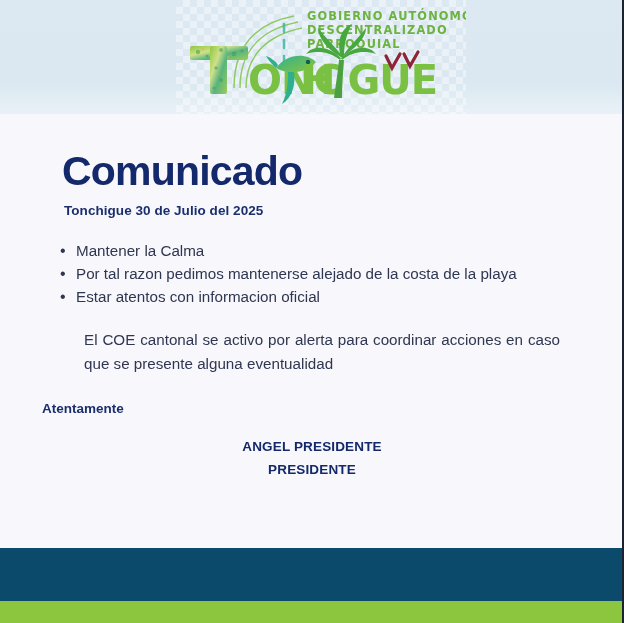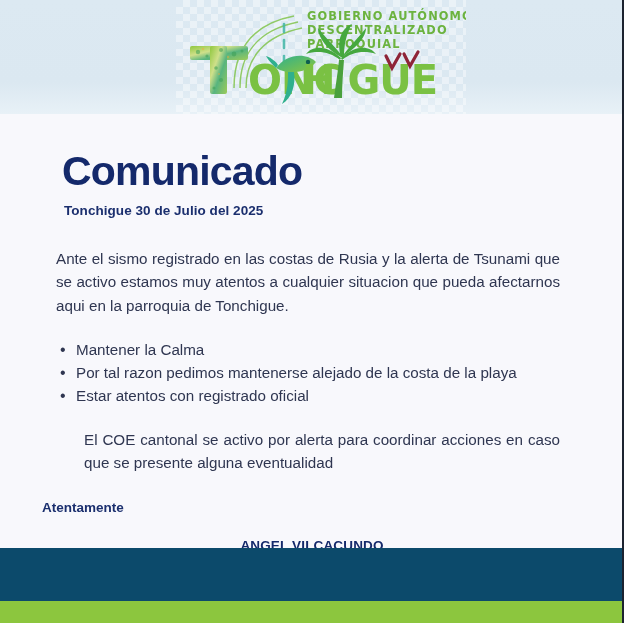--- a/index.html
+++ b/index.html
@@ -240,34 +240,33 @@
       </svg>
     </div>
   </div>
 
   <div class="content">
 
     <h1 class="title">Comunicado</h1>
 
     <div class="subtitle">Tonchigue 30 de Julio del 2025</div>
 
-    <p class="para">Ante el sismo registrado en las costas de Rusia y la alerta de Tsunami que se activo estamos muy atentos a cualquier situacion que pueda afectarnos aqui en la parroquia de Tonchigue.</p>
 
     <ul class="bullets">
       <li>Mantener la Calma</li>
       <li>Por tal razon pedimos mantenerse alejado de la costa de la playa</li>
-      <li>Estar atentos con registrado oficial</li>
+      <li>Estar atentos con informacion oficial</li>
     </ul>
 
     <p class="para2">El COE cantonal se activo por alerta para coordinar acciones en caso que se presente alguna eventualidad</p>
 
     <div class="sign-off">Atentamente</div>
 
     <div class="signer">
-      <div>ANGEL VILCACUNDO</div>
+      <div>ANGEL PRESIDENTE</div>
       <div class="role">PRESIDENTE</div>
     </div>
   </div>
 
   <div class="footer-blue"></div>
   <div class="footer-green"></div>
 
 </div>
 
 </body></html>

